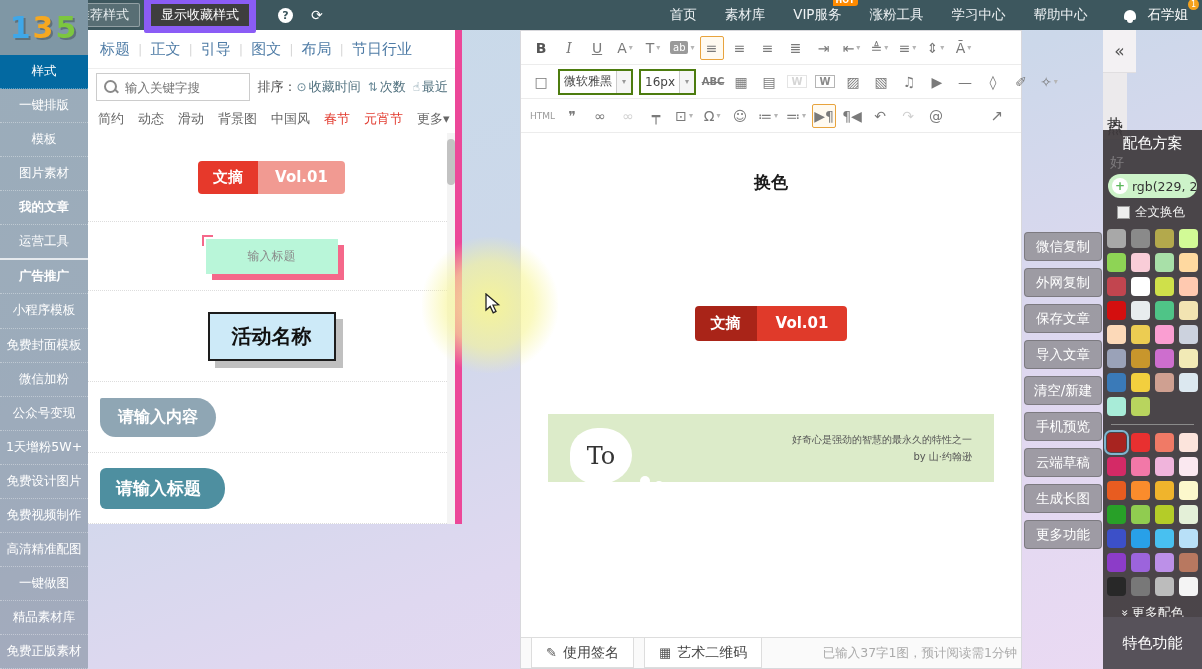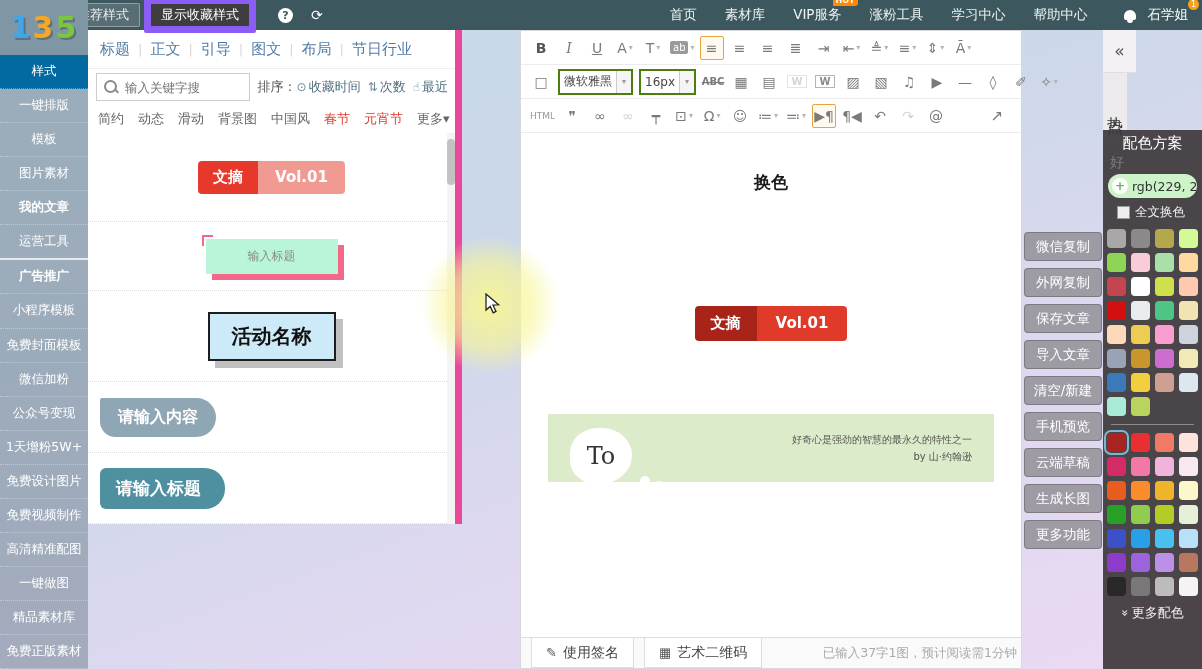--- a/index.html
+++ b/index.html
@@ -554,18 +554,19 @@
       <div class="sw" style="background: rgb(184, 120, 96);"></div>
       <div class="sw" style="background: rgb(40, 40, 40);"></div>
       <div class="sw" style="background: rgb(120, 120, 120);"></div>
       <div class="sw" style="background: rgb(188, 188, 188);"></div>
       <div class="sw" style="background: rgb(244, 244, 244);"></div>
     </div>
   <div id="cp-more">
     <span class="chev">»</span>
     <span>更多配色</span>
   </div>
+  <div id="cp-featured">特色功能</div>
 </div>
 
 <div id="glow"></div>
 <svg id="cursor" width="20" height="22" viewBox="0 0 20 22">
   <path d="M2,1 L2,17 L6.2,13.4 L9.2,19.8 L12,18.4 L9,12.2 L14.6,11.8 Z" fill="#fff" stroke="#222" stroke-width="1.3"></path>
 </svg>
 
 </body></html>

